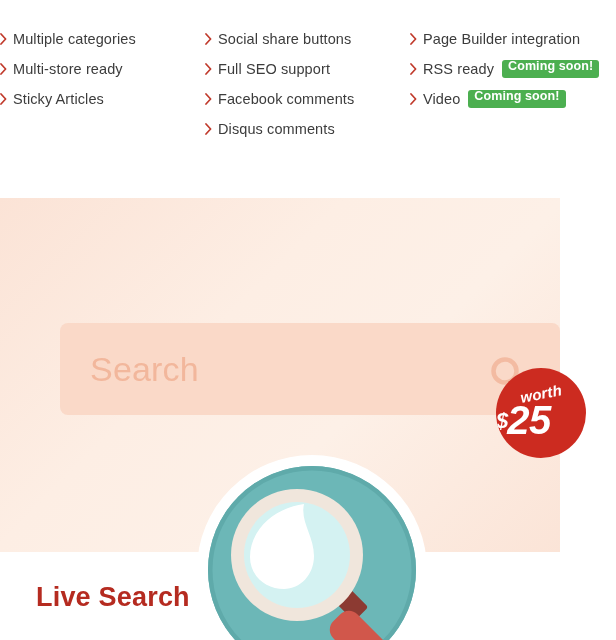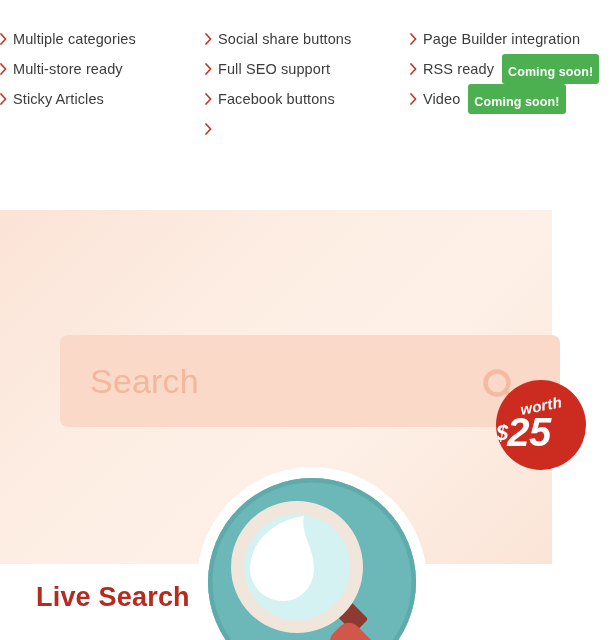--- a/index.html
+++ b/index.html
@@ -58,34 +58,35 @@
     line-height: 1;
   }
   .badge-soon {
     display: inline-block;
     margin-left: 8px;
     background: #4caf50;
     color: #ffffff;
     font-size: 12.5px;
     font-weight: bold;
     line-height: 1;
-    padding: 12px 6px 5px 6px;
+    padding: 0 6px 5px 6px;
     border-radius: 3px;
     letter-spacing: 0.1px;
   }
 
   
   #hero-band {
     position: absolute;
     left: 0;
-    top: 210px;
+    top: 198px;
     width: 552px;
     height: 354px;
     background: linear-gradient(135deg, #fbe3d6 0%, #fdeee4 38%, #fdf0e7 62%, #fbe4d7 100%);
     overflow: visible;
+    padding-left: 8px;
   }
 
   
   #search-field {
     position: absolute;
     left: 60px;
     top: 125px;
     width: 500px;
     height: 92px;
     background: #fad9c8;
@@ -234,28 +235,29 @@
           </svg>
       </span>
       <span class="feature-label">Full SEO support</span>
     </div>
     <div class="feature-row">
       <span class="chev-icon">
         <svg width="7" height="12" viewBox="0 0 7 12">
             <path d="M1 1 L5.6 6 L1 11" fill="none" stroke="#c0392b" stroke-width="1.7" stroke-linecap="round" stroke-linejoin="round"></path>
           </svg>
       </span>
-      <span class="feature-label">Facebook buttons</span>
-    </div>
-    <div class="feature-row">
-      <span class="chev-icon">
-        <svg width="7" height="12" viewBox="0 0 7 12">
-            <path d="M1 1 L5.6 6 L1 11" fill="none" stroke="#c0392b" stroke-width="1.7" stroke-linecap="round" stroke-linejoin="round"></path>
-          </svg>
-      </span>
+      <span class="feature-label">Facebook comments</span>
+    </div>
+    <div class="feature-row">
+      <span class="chev-icon">
+        <svg width="7" height="12" viewBox="0 0 7 12">
+            <path d="M1 1 L5.6 6 L1 11" fill="none" stroke="#c0392b" stroke-width="1.7" stroke-linecap="round" stroke-linejoin="round"></path>
+          </svg>
+      </span>
+      <span class="feature-label">Disqus comments</span>
     </div>
   </div>
 
   <div class="feature-col col-3">
     <div class="feature-row">
       <span class="chev-icon">
         <svg width="7" height="12" viewBox="0 0 7 12">
             <path d="M1 1 L5.6 6 L1 11" fill="none" stroke="#c0392b" stroke-width="1.7" stroke-linecap="round" stroke-linejoin="round"></path>
           </svg>
       </span>

